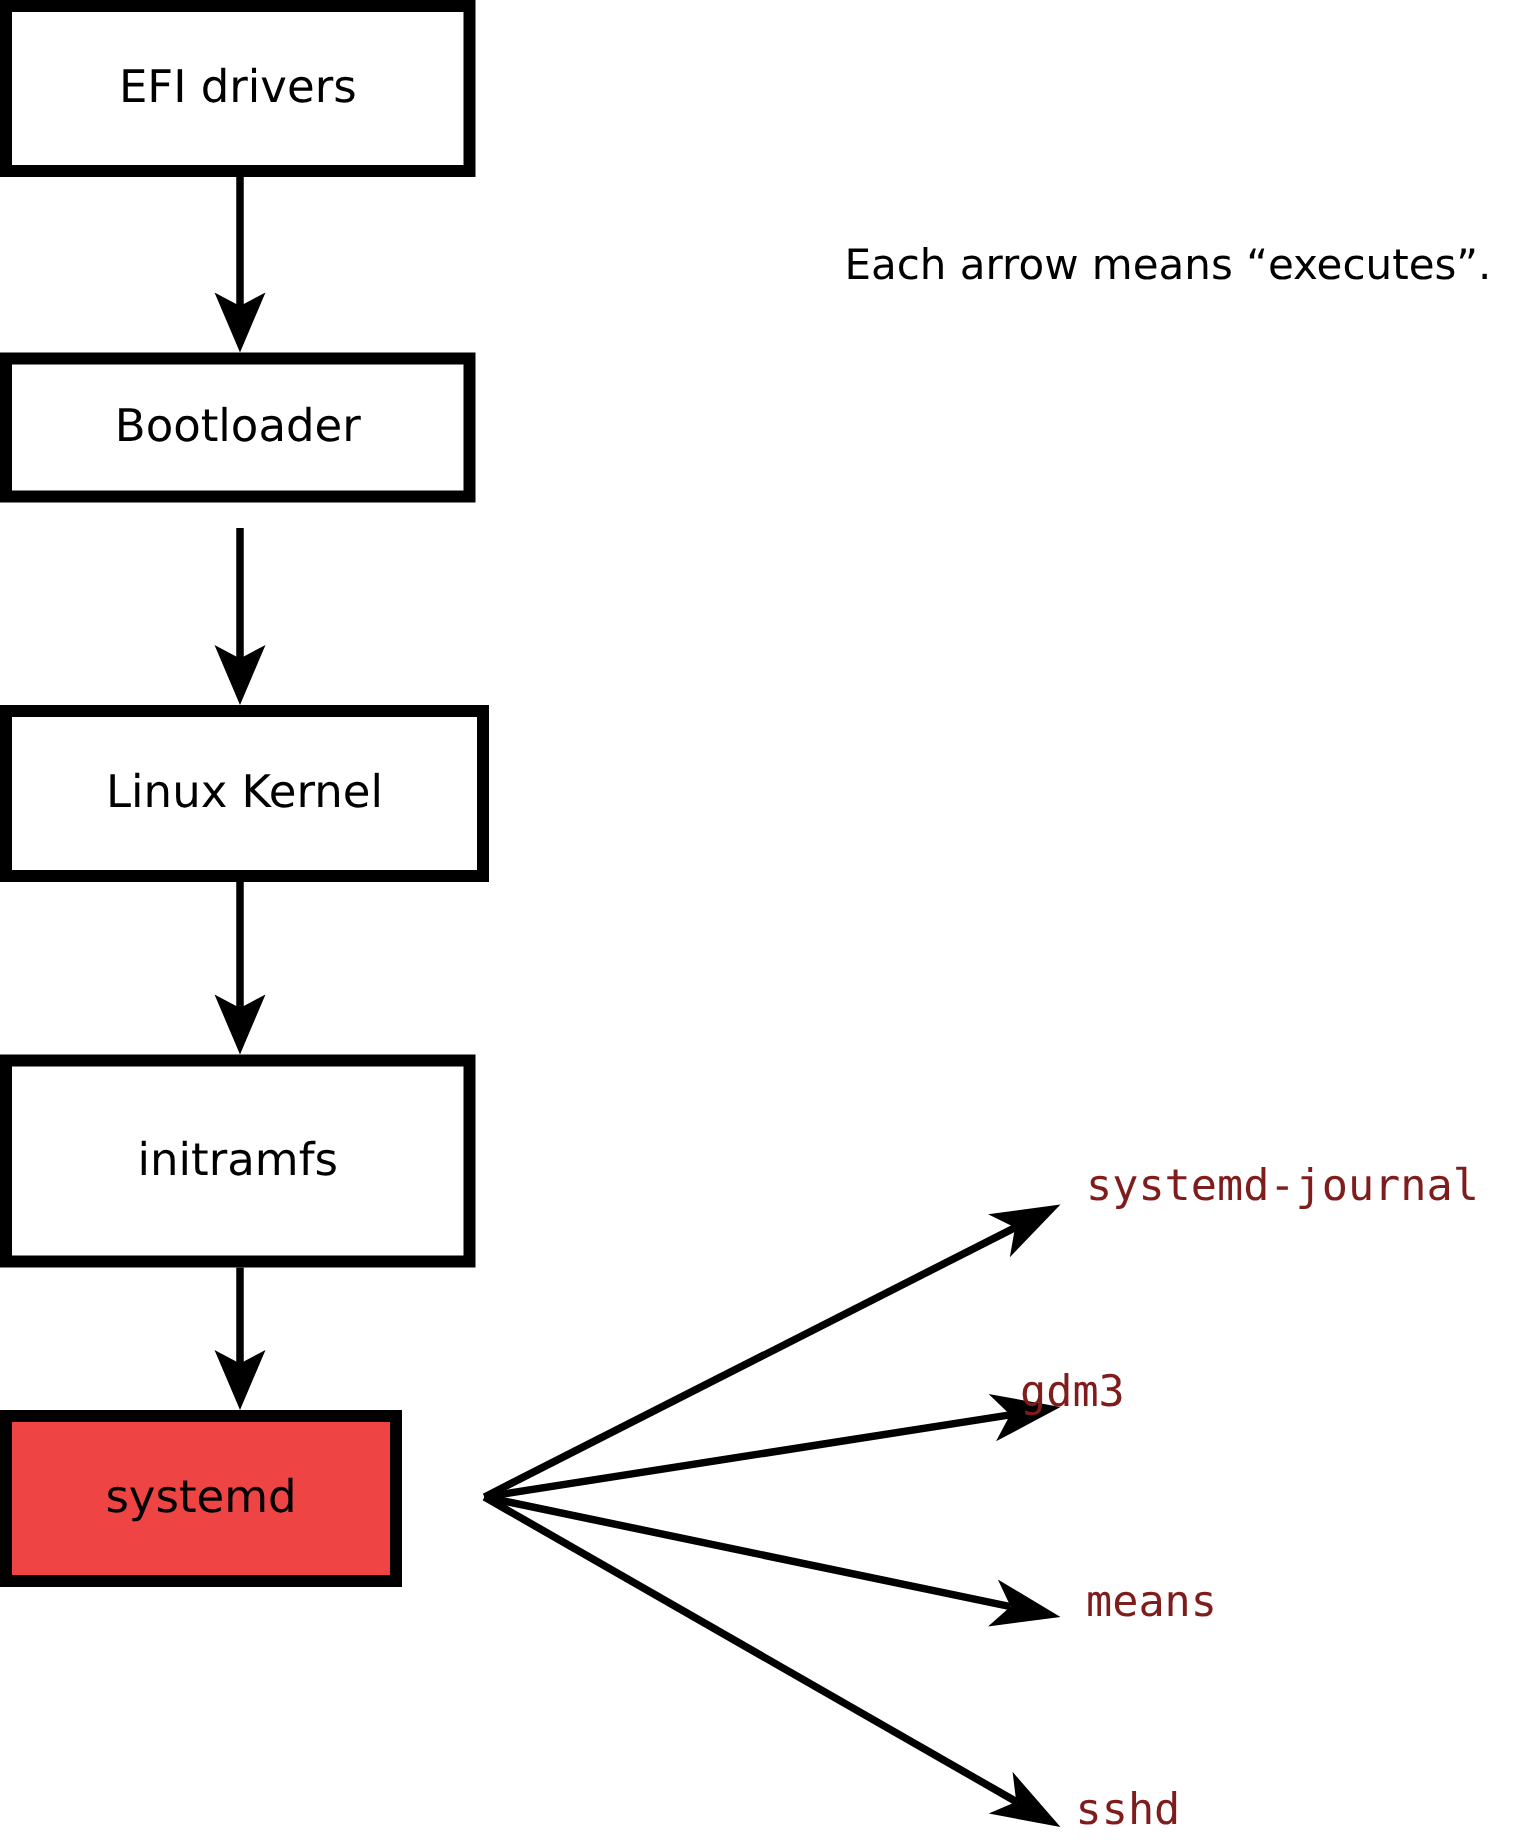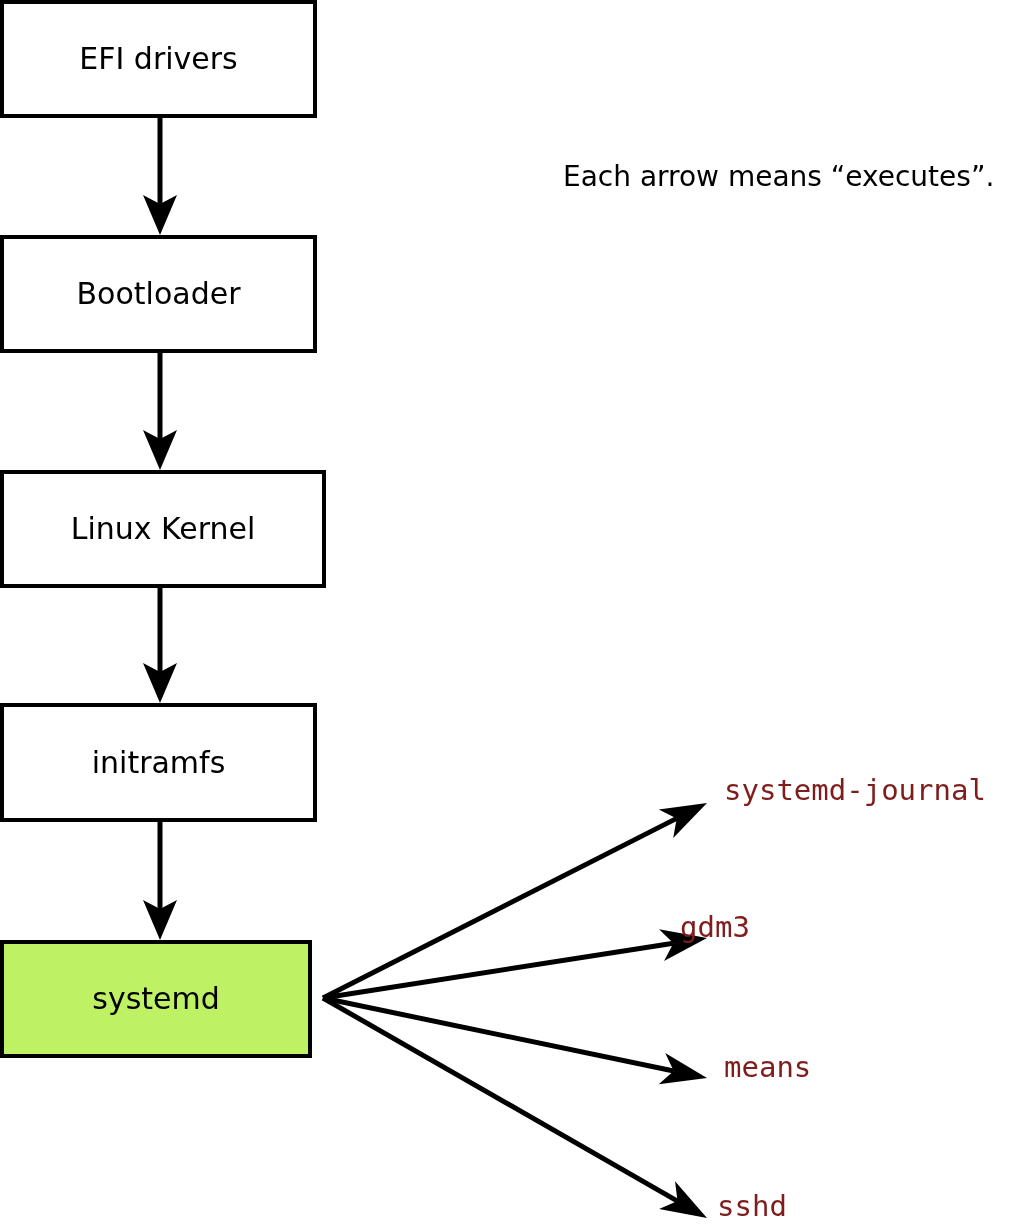--- a/index.html
+++ b/index.html
@@ -17,21 +17,21 @@
   #canvas {
     position: absolute;
     left: 0;
     top: 0;
     width: 1023px;
     height: 1230px;
   }
   .stage {
     position: absolute;
     box-sizing: border-box;
-    border: 4px solid #22c55e;
+    border: 8px solid #22c55e;
     background: #ffffff;
     display: flex;
     align-items: center;
     justify-content: center;
   }
   .stage-label {
     font-family: "DejaVu Sans", sans-serif;
     font-size: 30px;
     color: #000000;
     line-height: 1;
@@ -94,30 +94,30 @@
         <line x1="323" y1="998" x2="677.4986628320318" y2="1201.0981922475182" stroke="#000000" stroke-width="5"></line>
         <polygon points="707,1218 659.1326343009928,1209.0158305315686 677.4986628320318,1201.0981922475182 675.0402180680344,1181.2498661381865" fill="#000000"></polygon>
       </g>
     </g>
 </svg>
 
 <div id="stages-layer">
     <div class="stage" style="left: 0px; top: 0px; width: 317px; height: 118px; border-color: rgb(0, 0, 0); background: rgb(255, 255, 255);">
       <span class="stage-label">EFI drivers</span>
     </div>
-    <div class="stage" style="left: 0px; top: 235px; width: 317px; height: 118px; border-color: rgb(0, 0, 0); background: rgb(255, 255, 255);">
+    <div class="stage" style="left: 0px; top: 235px; width: 317px; height: 100px; border-color: rgb(0, 0, 0); background: rgb(255, 255, 255);">
       <span class="stage-label">Bootloader</span>
     </div>
     <div class="stage" style="left: 0px; top: 470px; width: 326px; height: 118px; border-color: rgb(0, 0, 0); background: rgb(255, 255, 255);">
       <span class="stage-label">Linux Kernel</span>
     </div>
-    <div class="stage" style="left: 0px; top: 703px; width: 317px; height: 119px; border-color: rgb(0, 0, 0); background: rgb(255, 255, 255);">
+    <div class="stage" style="left: 0px; top: 703px; width: 317px; height: 142px; border-color: rgb(0, 0, 0); background: rgb(255, 255, 255);">
       <span class="stage-label">initramfs</span>
     </div>
-    <div class="stage" style="left: 0px; top: 940px; width: 312px; height: 118px; border-color: rgb(0, 0, 0); background: #bef264;">
+    <div class="stage" style="left: 0px; top: 940px; width: 268px; height: 118px; border-color: rgb(0, 0, 0); background: #ef4444;">
       <span class="stage-label">systemd</span>
     </div>
   </div>
 <div id="leaves-layer">
     <div class="leaf-label" style="left: 724px; top: 776px;">systemd-journal</div>
     <div class="leaf-label" style="left: 680px; top: 913px;">gdm3</div>
     <div class="leaf-label" style="left: 724px; top: 1053px;">means</div>
     <div class="leaf-label" style="left: 717px; top: 1192px;">sshd</div>
   </div>
 

